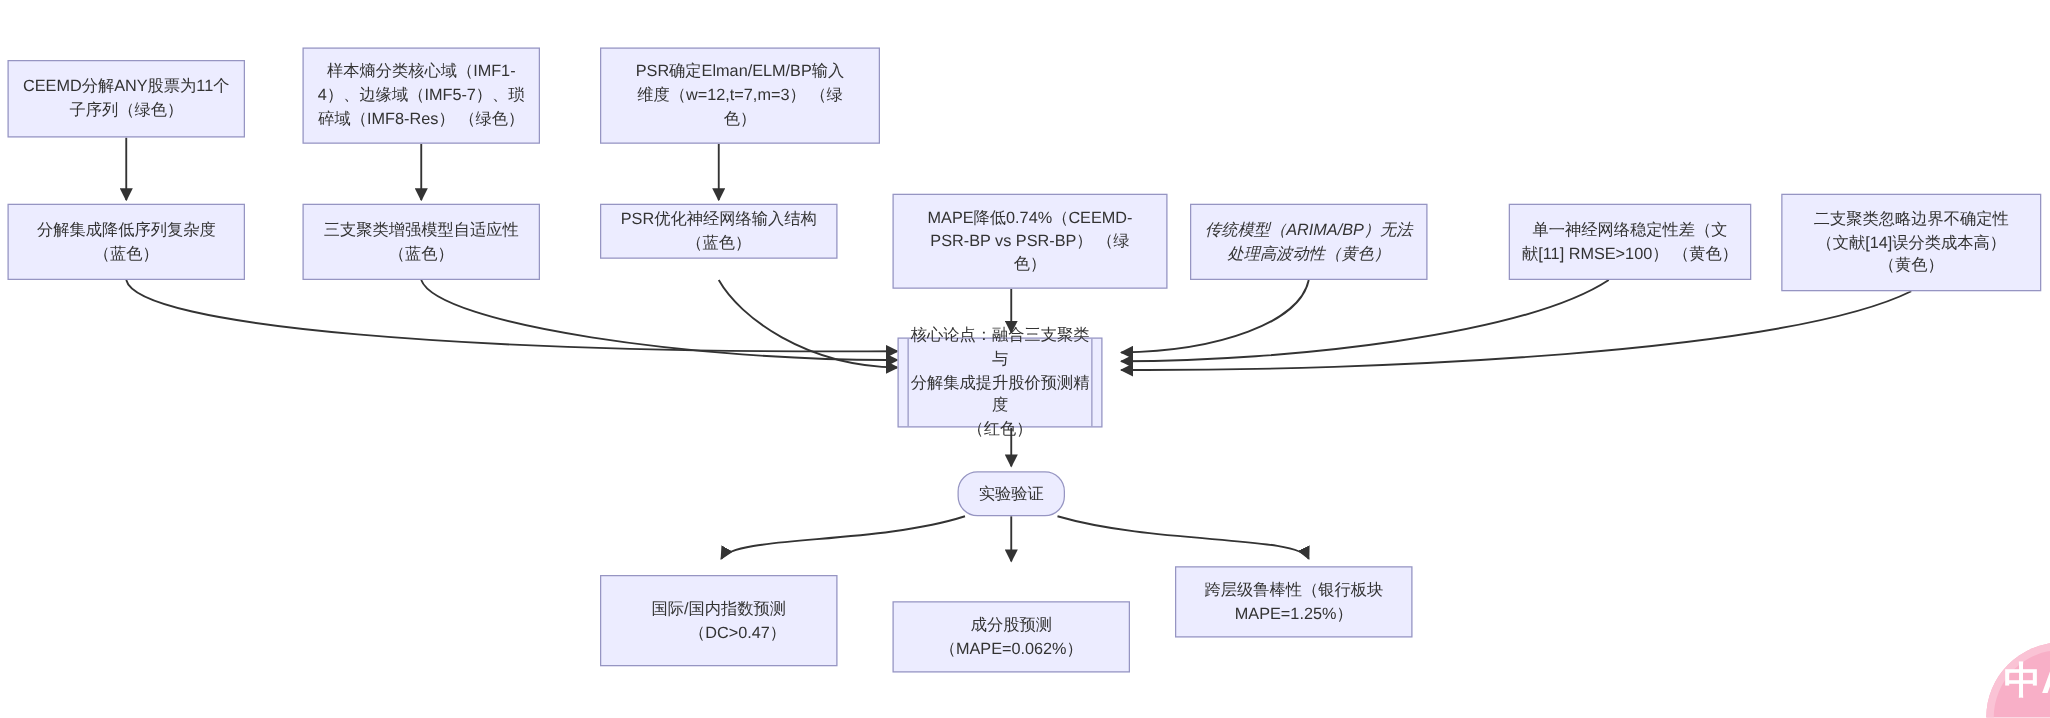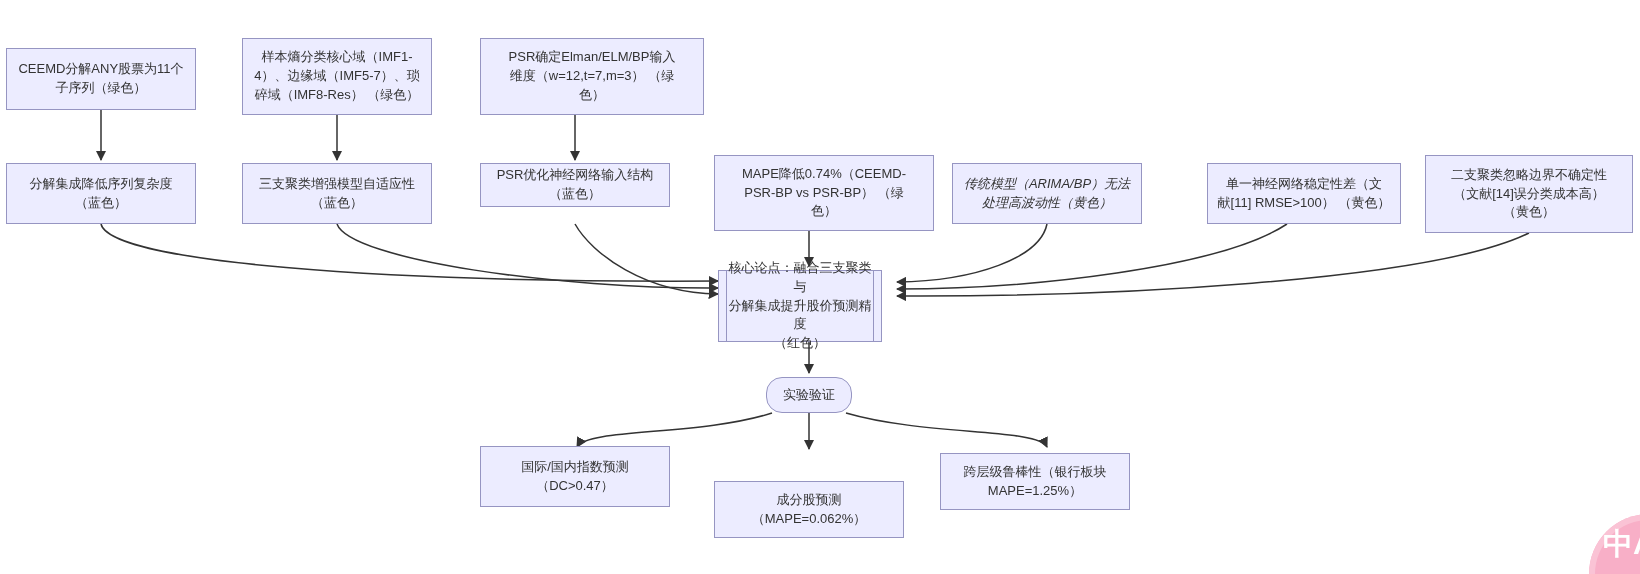--- a/index.html
+++ b/index.html
@@ -114,21 +114,21 @@
   <div class="node" style="left:1425px; top:155px; width:208px; height:78px;">二支聚类忽略边界不确定性
 （文献[14]误分类成本高）
 （黄色）</div>
 
   <div class="node subroutine" style="left:718px; top:270px; width:164px; height:72px;">核心论点：融合三支聚类与
 分解集成提升股价预测精度
 （红色）</div>
 
   <div class="node" style="left:766px; top:377px; width:86px; height:36px;border-radius:16px;">实验验证</div>
 
-  <div class="node" style="left:480px; top:446px; width:190px; height:61px;">国际/国内指数预测
+  <div class="node" style="left:480px; top:460px; width:190px; height:73px;text-align:right;">国际/国内指数预测
 （DC&gt;0.47）</div>
   <div class="node" style="left:714px; top:453px; width:190px; height:57px;margin-top:28px;">成分股预测
 （MAPE=0.062%）</div>
   <div class="node" style="left:940px; top:453px; width:190px; height:57px;">跨层级鲁棒性（银行板块
 MAPE=1.25%）</div>
 
   <div class="badge">
     <span class="badge-label">中A</span>
   </div>
 

